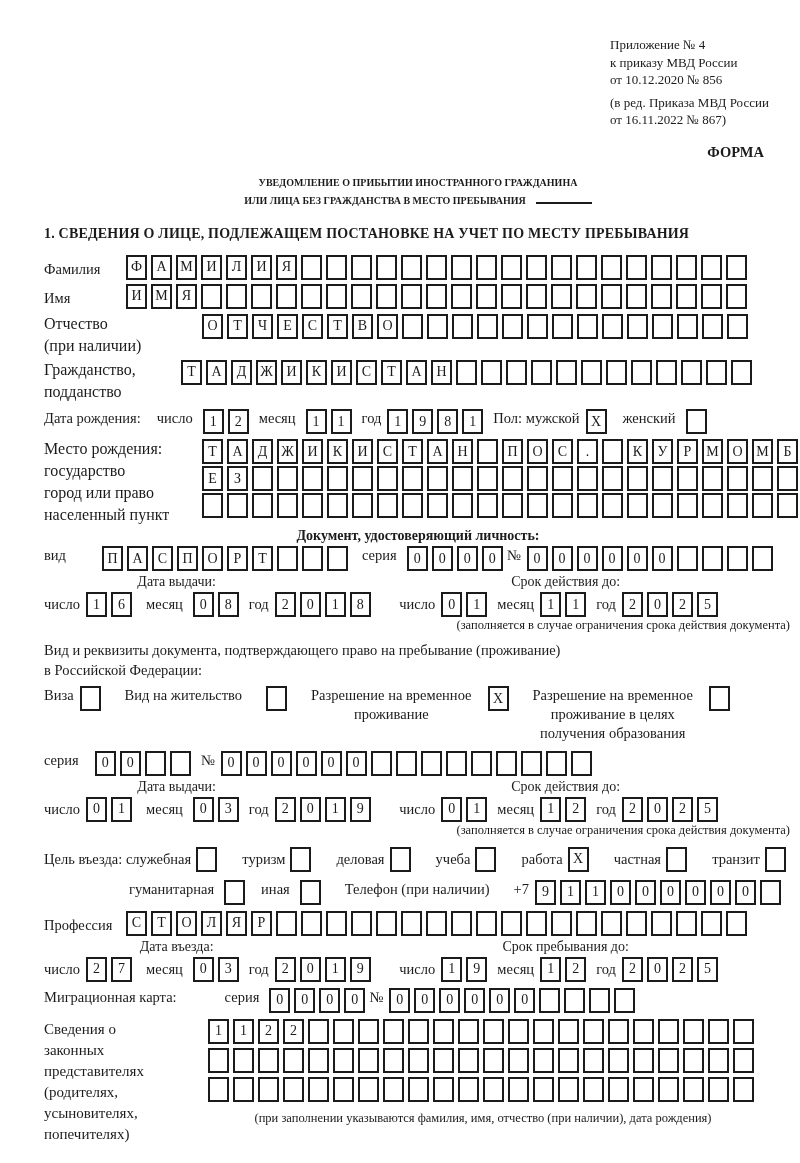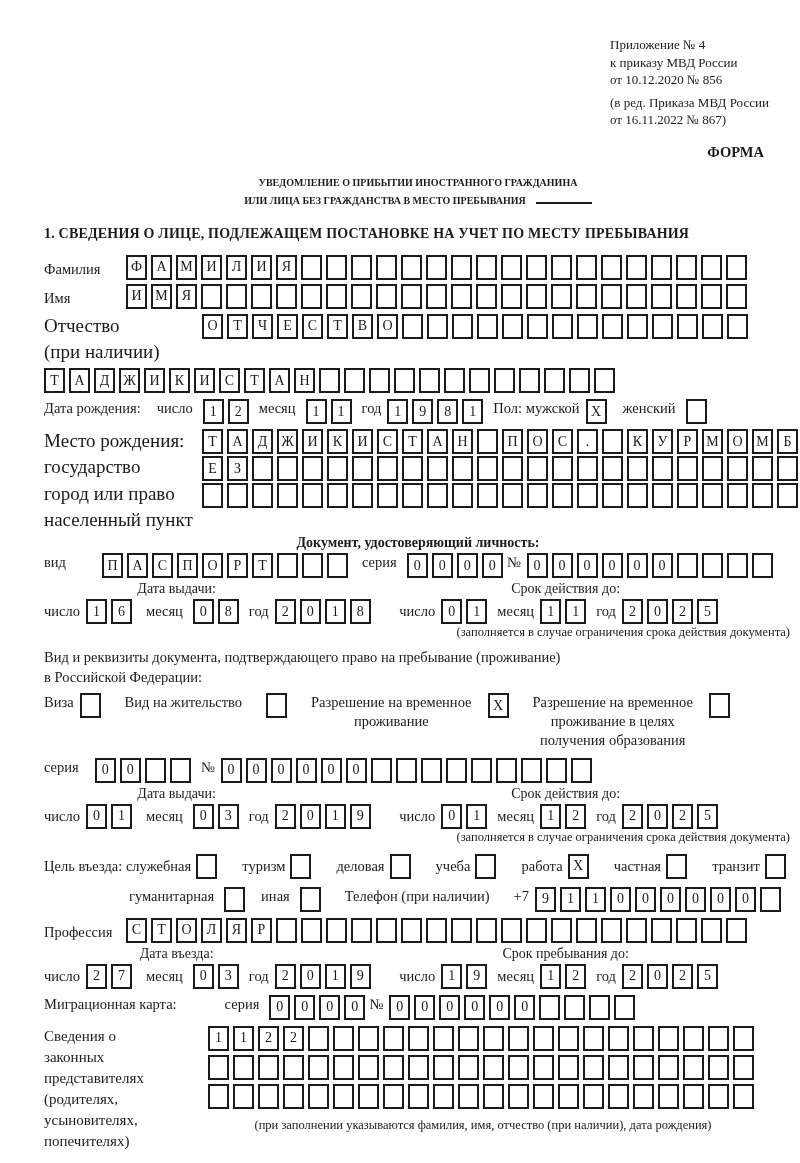--- a/index.html
+++ b/index.html
@@ -13,21 +13,21 @@
   .forma { text-align: right; padding-right: 28px; font-weight: bold; font-size: 14.5px; margin-top: 15px; }
 
   
   .title { text-align: center; font-weight: bold; font-size: 10px; line-height: 1.5; margin-top: 14px; }
   .blankline { display: inline-block; width: 56px; border-bottom: 2px solid #1b1b1b; height: 14px; margin-left: 10px; }
   .sect { font-weight: bold; font-size: 14px; margin-top: 18px; letter-spacing: 0.2px; }
 
   
   .frow { display: flex; align-items: flex-start; }
   .lbl { font-size: 14.5px; line-height: 1.32; padding-top: 5px; }
-  .lbl2 { font-size: 19px; line-height: 1.38; padding-top: 2px; }
+  .lbl2 { font-size: 16px; line-height: 1.38; padding-top: 2px; }
   .cells { display: flex; flex-wrap: nowrap; }
   .cell { flex: none; width: 21px; height: 25px; border: 2px solid #1b1b1b; margin-right: 4px;
           display: flex; align-items: center; justify-content: center;
           font-size: 14px; line-height: 1; background: #fff; }
   .cbox { flex: none; width: 21px; height: 25px; border: 2px solid #1b1b1b;
           display: flex; align-items: center; justify-content: center; font-size: 14px; background:#fff; }
 
   .w-sur { width: 82px; flex: none; }
   .w-pat { width: 158px; flex: none; }
   .w-cit { width: 137px; flex: none; }
@@ -183,20 +183,24 @@
         <div class="cell"></div>
         <div class="cell"></div>
         <div class="cell"></div>
         <div class="cell"></div>
         <div class="cell"></div>
         <div class="cell"></div>
       </div>
   </div>
 
   <div class="frow">
+    <div class="lbl2 w-cit">
+      <div>Гражданство,</div>
+      <div>подданство</div>
+    </div>
     <div class="cells" style="margin-top:3px">
         <div class="cell">Т</div>
         <div class="cell">А</div>
         <div class="cell">Д</div>
         <div class="cell">Ж</div>
         <div class="cell">И</div>
         <div class="cell">К</div>
         <div class="cell">И</div>
         <div class="cell">С</div>
         <div class="cell">Т</div>

